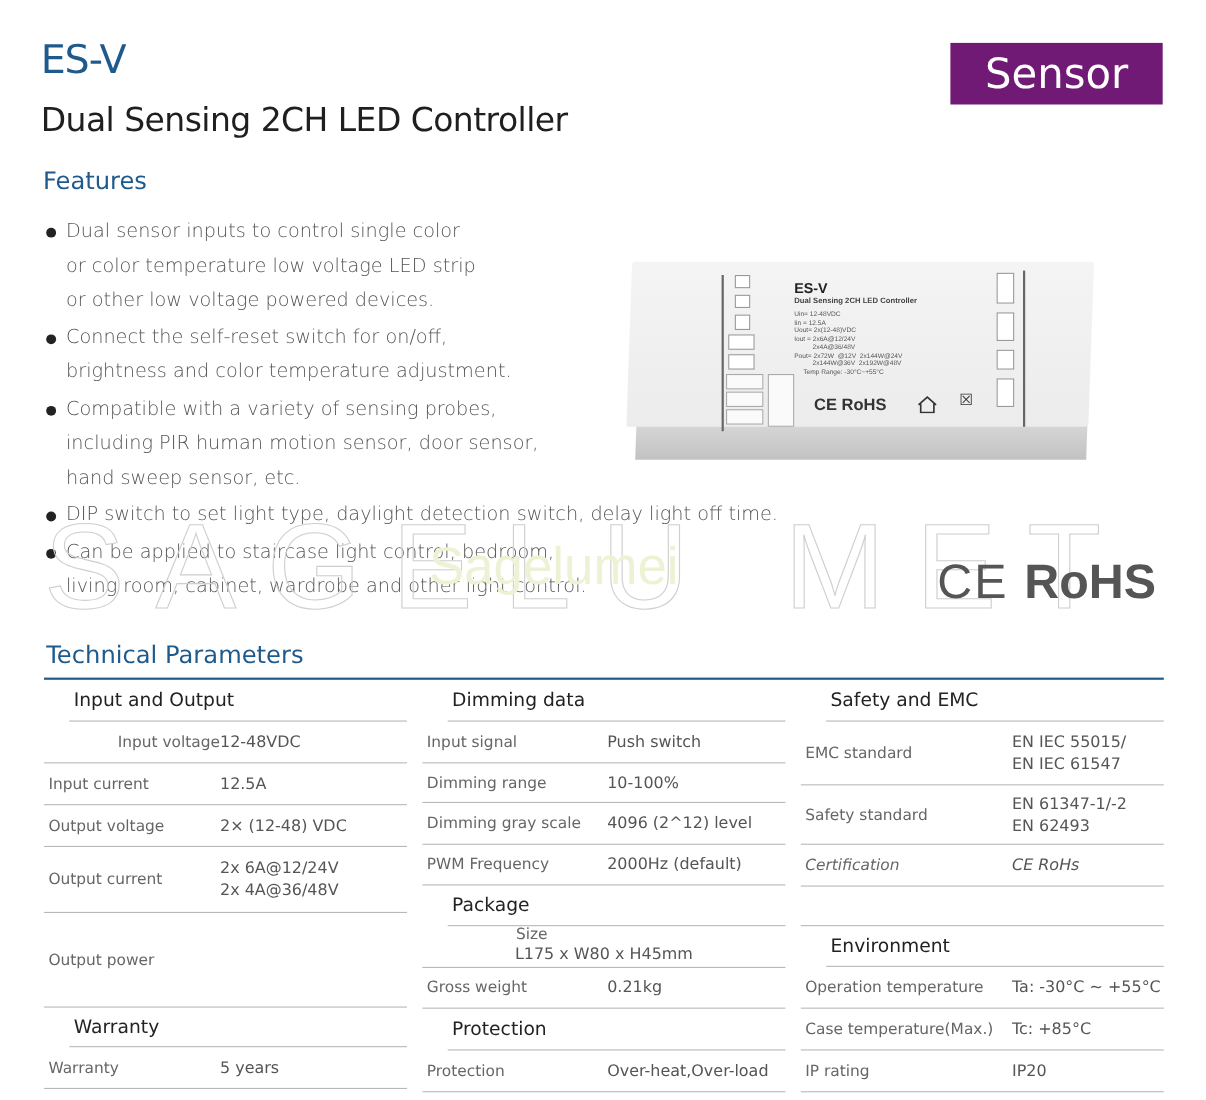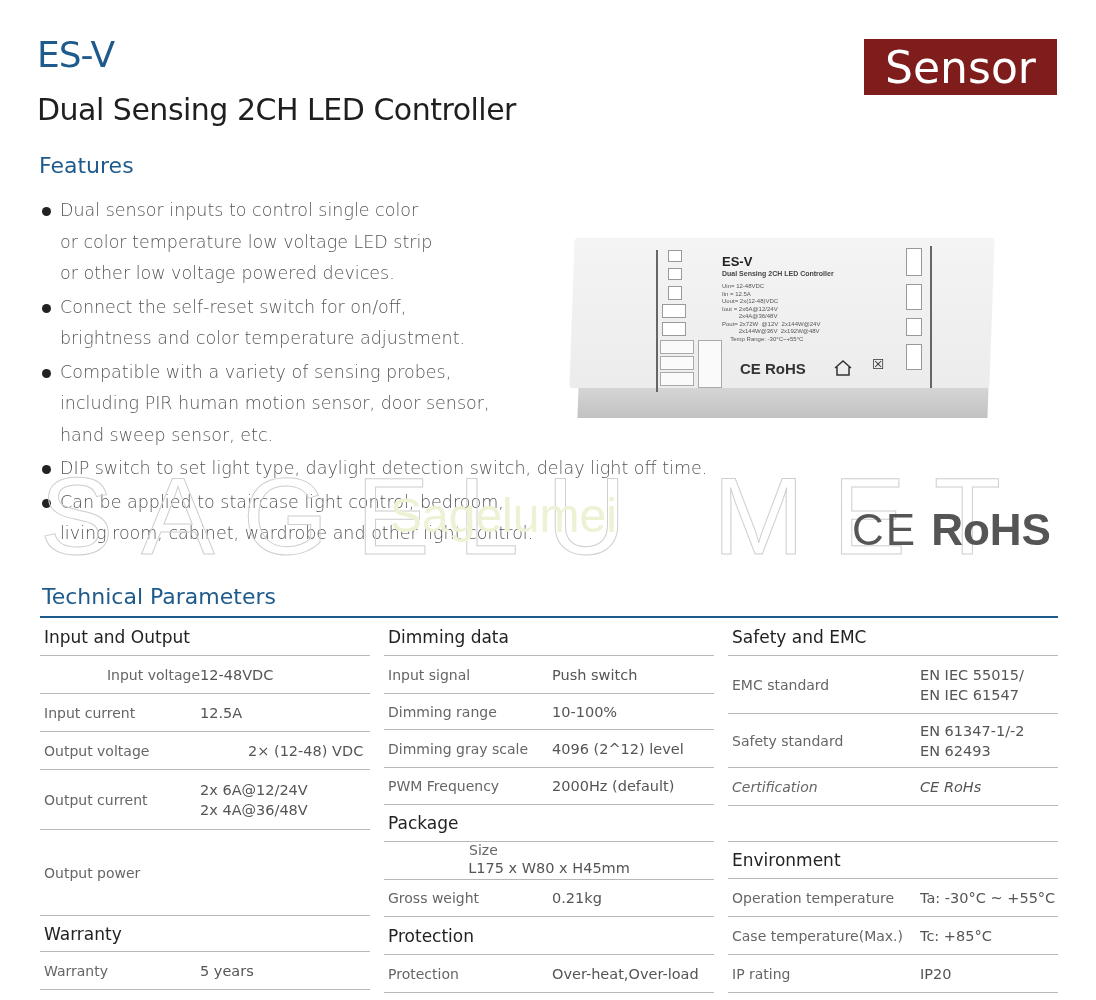--- a/index.html
+++ b/index.html
@@ -1,21 +1,21 @@
 <!DOCTYPE html>
 <html><head>
 <meta charset="utf-8">
 <style>
   * { box-sizing: border-box; margin: 0; padding: 0; }
   html, body { width: 1096px; height: 1000px; background: #ffffff; overflow: hidden; }
   body { position: relative; font-family: "DejaVu Sans", sans-serif; color: #333; }
 
   .model { position: absolute; left: 37px; top: 34px; font-size: 36px; color: #1f5a8c; letter-spacing: -1px; font-weight: normal; }
   .subtitle { position: absolute; left: 37px; top: 92px; font-size: 30px; color: #1f1f1f; letter-spacing: -0.5px; }
-  .badge { position: absolute; left: 864px; top: 39px; width: 193px; height: 56px; background: #7f1d1d; color: #fff; font-size: 44px; display: flex; align-items: center; justify-content: center; letter-spacing: 0px; }
+  .badge { position: absolute; left: 864px; top: 39px; width: 193px; height: 56px; background: #701a75; color: #fff; font-size: 38px; display: flex; align-items: center; justify-content: center; letter-spacing: 0px; }
 
   .section-title { position: absolute; color: #1f5a8c; font-size: 22px; }
   .features-title { left: 39px; top: 153px; }
   .tech-title { left: 42px; top: 584px; }
 
   .features { position: absolute; left: 40px; top: 195px; width: 700px; list-style: none; }
   .features li { position: relative; padding-left: 20px; font-size: 17.5px; line-height: 31.5px; color: #555; font-weight: 300; margin-bottom: 2px; }
   .features li .bullet { position: absolute; left: 2px; top: 12px; width: 9px; height: 9px; background: #222; border-radius: 50%; }
   .features li .line { display: block; white-space: nowrap; }
 
@@ -42,21 +42,21 @@
   .cert-logos .ce { font-weight: normal; letter-spacing: 2px; margin-right: 14px; }
 
   .tech-rule { position: absolute; left: 40px; top: 616px; width: 1018px; height: 2px; background: #1f5a8c; }
 
   .col { position: absolute; top: 618px; }
   .col1 { left: 40px; width: 330px; }
   .col2 { left: 384px; width: 330px; }
   .col3 { left: 728px; width: 330px; }
 
   .row { display: flex; align-items: center; border-bottom: 1.5px solid #b8b8b8; }
-  .row.head { font-size: 17px; color: #222; padding-left: 4px; }
+  .row.head { font-size: 17px; color: #222; padding-left: 4px; margin-left: 23px; }
   .row .k { width: 160px; padding-left: 4px; font-size: 14px; color: #666; flex-shrink: 0; }
   .row .v { font-size: 14.5px; color: #555; line-height: 20px; white-space: pre; }
   .col2 .row .k { width: 168px; }
   .col3 .row .k { width: 192px; }
   .blank { border-bottom: 1.5px solid #b8b8b8; }
 </style>
 </head>
 <body>
 
 <div class="model">ES-V</div>
@@ -141,21 +141,21 @@
 <div class="col col1">
   <div class="row head" style="height:38px;">Input and Output</div>
   <div class="row" style="height:38px;text-align:right;">
     <span class="k">Input voltage</span>
     <span class="v">12-48VDC</span>
   </div>
   <div class="row" style="height:38px;">
     <span class="k">Input current</span>
     <span class="v">12.5A</span>
   </div>
-  <div class="row" style="height:38px;gap:48px;">
+  <div class="row" style="height:38px;">
     <span class="k">Output voltage</span>
     <span class="v">2× (12-48) VDC</span>
   </div>
   <div class="row" style="height:60px;">
     <span class="k">Output current</span>
     <span class="v">2x 6A@12/24V
 2x 4A@36/48V</span>
   </div>
   <div class="row" style="height:86px;">
     <span class="k">Output power</span>

